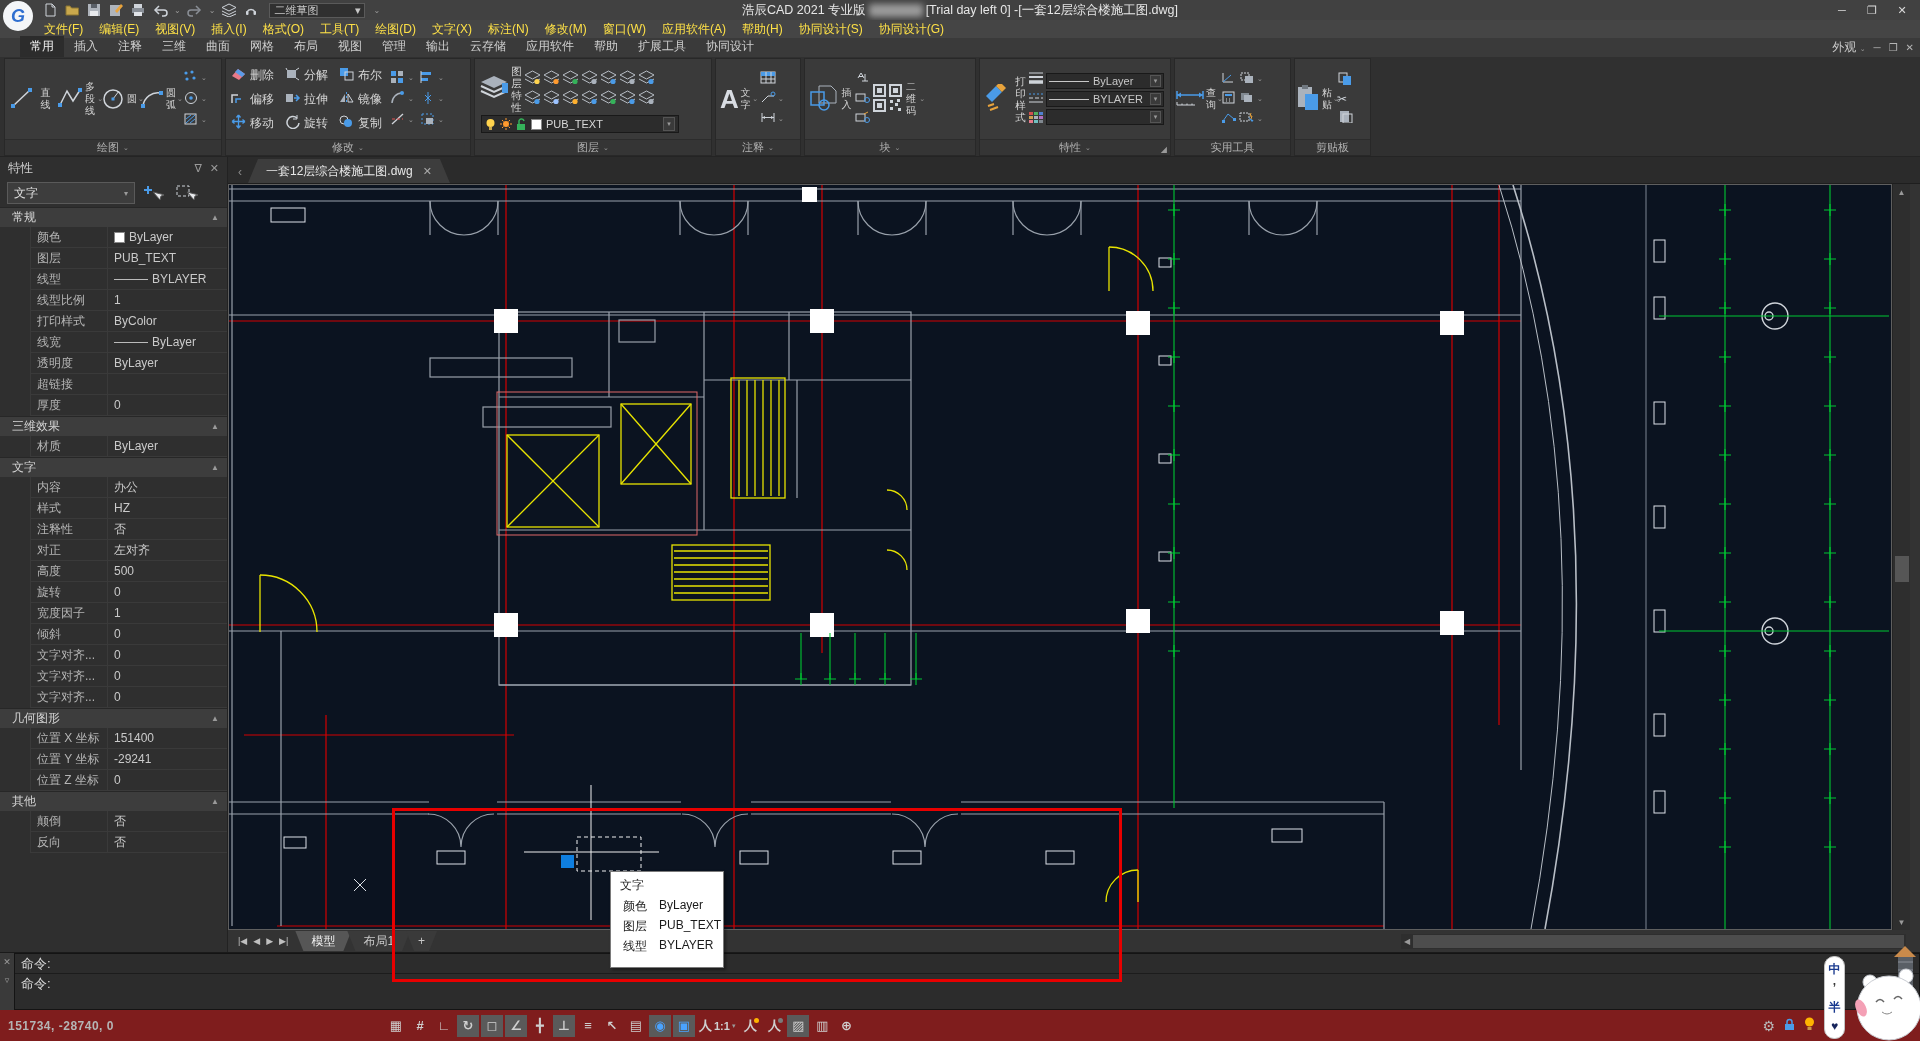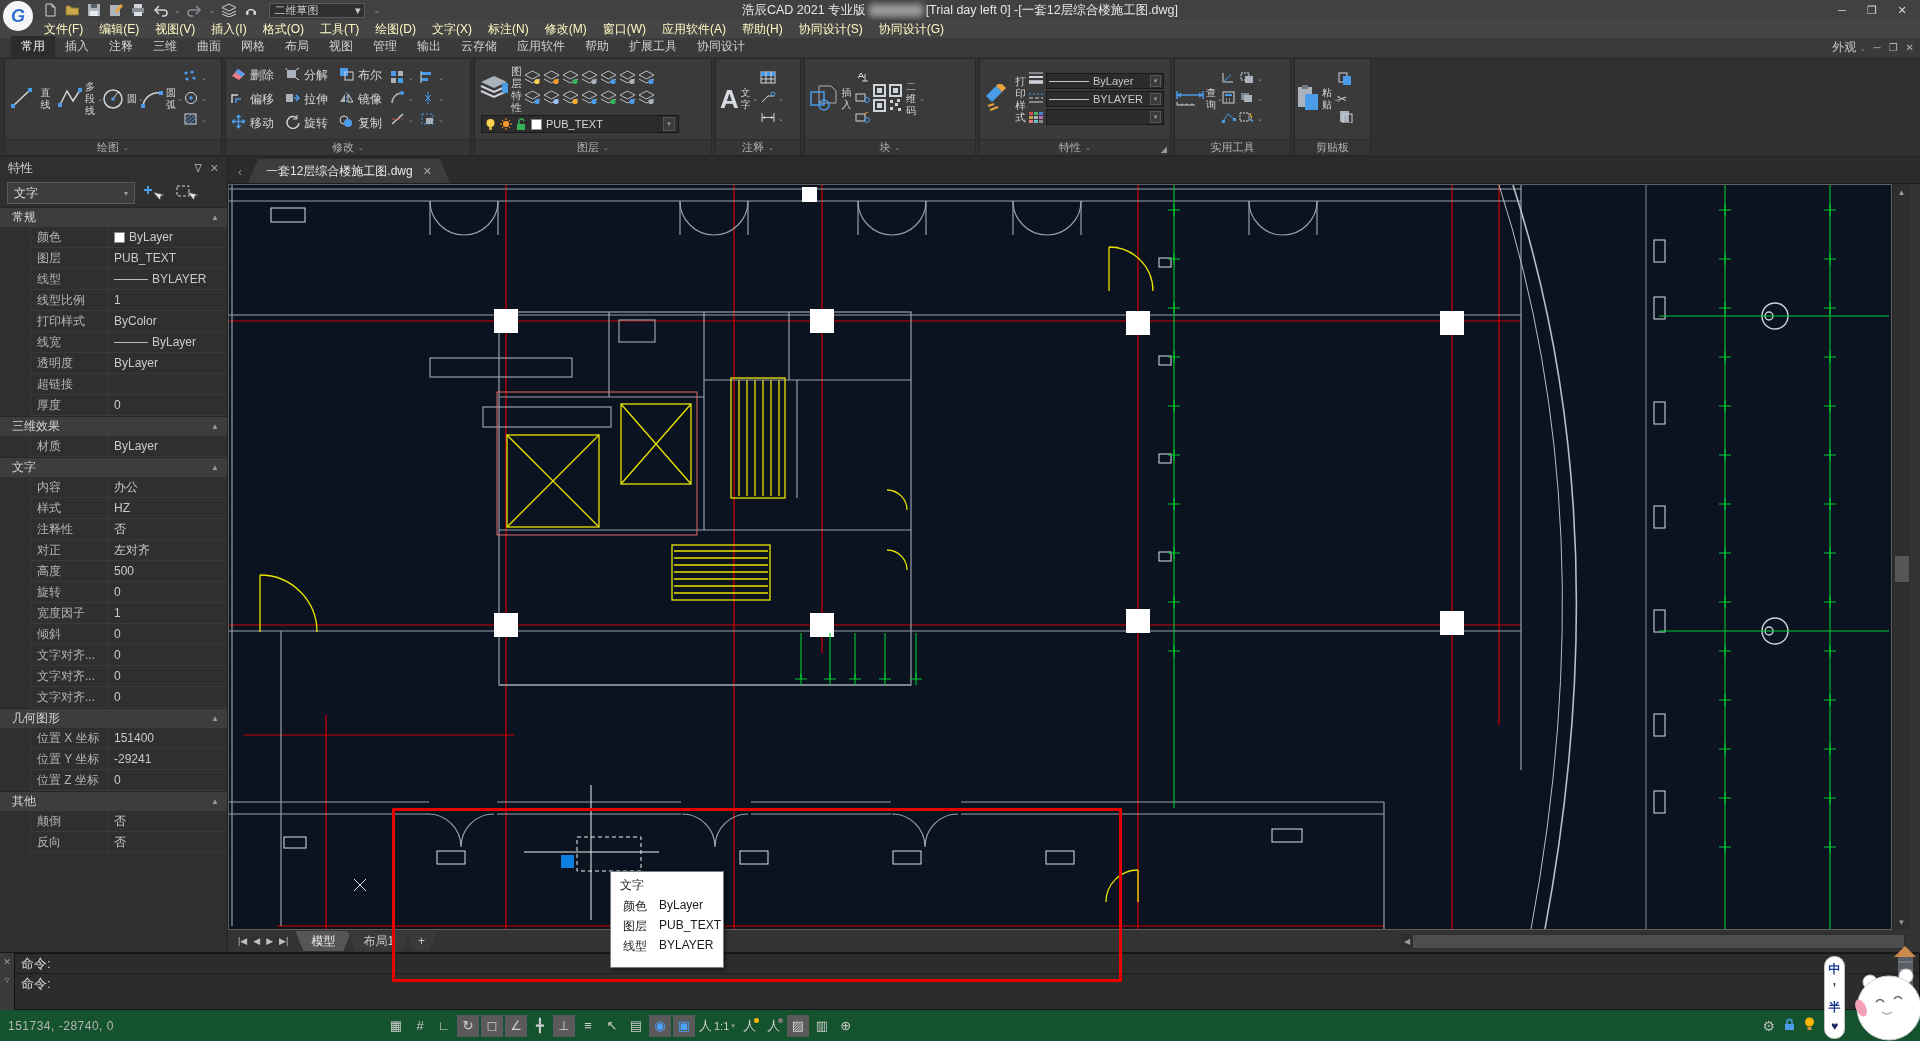--- a/index.html
+++ b/index.html
@@ -15,23 +15,23 @@
   #ws-combo{margin-left:10px;width:96px;height:15px;background:#303030;border:1px solid #5a5a5a;color:#c8c8c8;
             font-size:11px;display:flex;align-items:center;padding:0 4px;justify-content:space-between;}
   #qat-overflow{margin-left:8px;color:#9a9a9a;font-size:8px;}
   #title-center{position:absolute;left:0;right:0;top:0;height:20px;display:flex;align-items:center;justify-content:center;
                 color:#e6e6e6;font-size:12.5px;pointer-events:none;}
   #title-blur{width:54px;height:13px;background:#9a9a9a;border-radius:3px;filter:blur(3px);margin:0 3px;}
   #win-controls{position:absolute;right:4px;top:0;height:20px;display:flex;align-items:center;gap:2px;}
   .winbtn{width:28px;height:18px;display:flex;align-items:center;justify-content:center;color:#d8d8d8;font-size:11px;}
   
   #menubar{position:absolute;left:0;top:20px;width:1920px;height:18px;background:#454545;display:flex;align-items:center;padding-left:36px;}
-  .menu-item{padding:0 8px;color:#fef9c3;font-size:12px;line-height:18px;}
+  .menu-item{padding:0 8px;color:#fde047;font-size:12px;line-height:18px;}
   
-  #tabrow{position:absolute;left:0;top:38px;width:1920px;height:19px;background:#3a3a3a;display:flex;align-items:flex-end;padding-left:11px;}
+  #tabrow{position:absolute;left:0;top:38px;width:1920px;height:19px;background:#3a3a3a;display:flex;align-items:flex-end;padding-left:20px;}
   .rtab{padding:2px 10px;color:#cfcfcf;font-size:12px;}
   .rtab.active{background:#2c2c2c;color:#f0f0f0;}
   #tabrow-right{position:absolute;right:6px;top:38px;height:19px;display:flex;align-items:center;gap:8px;color:#c8c8c8;}
   #tabrow-right .sm{font-size:10px;color:#b5b5b5;}
   
   #ribbon{position:absolute;left:0;top:57px;width:1920px;height:100px;background:#303030;border-bottom:1px solid #242424;
           display:flex;gap:3px;padding:1px 0 1px 4px;}
   .panel{background:#3a3a3a;border:1px solid #282828;display:flex;flex-direction:column;height:98px;}
   .panel-body{flex:1;display:flex;align-items:center;padding:2px 4px;gap:2px;}
   .panel-title{height:16px;background:#353535;border-top:1px solid #2c2c2c;color:#b2b2b2;font-size:11px;
@@ -93,21 +93,21 @@
   #hscroll{position:absolute;right:14px;bottom:3px;width:505px;height:15px;background:#2e2e2e;display:flex;align-items:center;}
   #hscroll .arr{color:#9a9a9a;font-size:8px;padding:0 3px;}
   #hscroll .thumb{flex:1;height:13px;background:#4d4d4d;margin-right:2px;}
   
   #cmd{position:absolute;left:0;top:952px;width:1920px;height:58px;background:#2c2c2c;border-top:1px solid #1a1a1a;display:flex;}
   #cmd-gutter{width:14px;background:#3a3a3a;display:flex;flex-direction:column;align-items:center;padding-top:4px;gap:8px;color:#9a9a9a;font-size:9px;}
   #cmd-lines{flex:1;border:1px solid #141414;display:flex;flex-direction:column;}
   .cmdline{height:19px;line-height:19px;padding-left:6px;color:#d8d8d8;font-size:13px;}
   .cmdline.last{border-top:1px solid #1c1c1c;}
   
-  #status{position:absolute;left:0;top:1010px;width:1920px;height:31px;background:#14532d;display:flex;align-items:center;}
+  #status{position:absolute;left:0;top:1010px;width:1920px;height:31px;background:#7f1d1d;display:flex;align-items:center;font-weight:bold;}
   #coords{margin-left:8px;color:#b5b5b5;font-size:12px;letter-spacing:0.5px;}
   #stools{position:absolute;left:385px;display:flex;align-items:center;gap:2px;}
   .stool{min-width:22px;height:22px;display:flex;align-items:center;justify-content:center;color:#cfcfcf;font-size:13px;padding:0 2px;position:relative;}
   .stool.active{background:#5a5a5a;}
   .stool.blue{color:#4aa3ff;}
   .stool .dot{position:absolute;right:2px;top:3px;width:5px;height:5px;border-radius:50%;}
   .stool .sc{font-size:11px;margin-left:2px;}
   .stool .car{font-size:7px;color:#9a9a9a;margin-left:2px;}
   #sright{position:absolute;right:105px;display:flex;align-items:center;gap:9px;}
   

